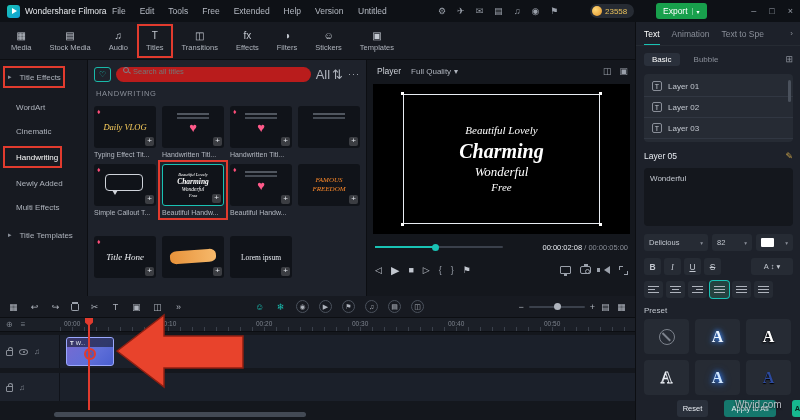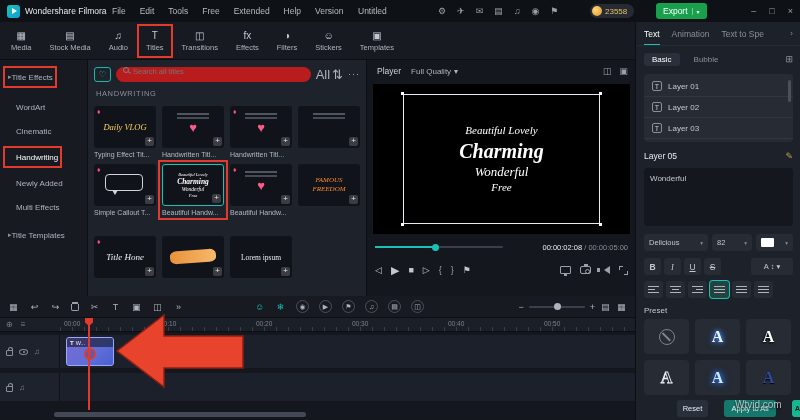--- a/index.html
+++ b/index.html
@@ -24,21 +24,21 @@
 
 
 .media-tabs{left:0;top:22px;width:635px;height:38px;background:#171a21;display:flex;align-items:center;padding-left:2px;border-bottom:1px solid #0c0e12;z-index:2;}
 .mtab{display:flex;flex-direction:column;align-items:center;justify-content:center;gap:2px;height:38px;padding:0 9px;color:#aeb3bc;position:relative;}
 .mtab .ic{font-size:10px;line-height:11px;height:11px;color:#c3c8d0;}
 .mtab .lb{font-size:7.5px;white-space:nowrap;}
 .mtab.sel::after{content:"";position:absolute;inset:2px 0px;border:2px solid #e23b2e;pointer-events:none;}
 
 
 .sidebar{left:0;top:60px;width:88px;height:236px;background:#171a21;border-right:1px solid #0c0e12;}
-.side-item{position:absolute;left:0;height:18px;display:flex;align-items:center;gap:0;font-size:8px;color:#aeb3bc;padding:0 8px;white-space:nowrap;}
+.side-item{position:absolute;left:0;height:18px;display:flex;align-items:center;gap:8px;font-size:8px;color:#aeb3bc;padding:0 8px;white-space:nowrap;}
 .side-item.sub{padding-left:16px;}
 .side-item .arr{font-size:7px;color:#8a8f99;}
 .side-item.on{color:#fff;}
 .side-item.redbox::after{content:"";position:absolute;inset:-2px 4px -2px 3px;border:2px solid #e23b2e;pointer-events:none;}
 
 
 .library{left:88px;top:60px;width:278px;height:236px;background:#1e222b;overflow:hidden;}
 .lib-top{position:absolute;left:6px;top:6px;width:266px;height:16px;display:flex;align-items:center;gap:5px;}
 .coll-ic{width:17px;height:15px;border:1px solid #19b9a9;border-radius:3px;display:flex;align-items:center;justify-content:center;color:#19b9a9;font-size:8px;flex:none;}
 .searchbox{flex:1;height:15px;background:#b91c1c;border-radius:8px;display:flex;align-items:flex-start;gap:4px;padding:0 7px;}

